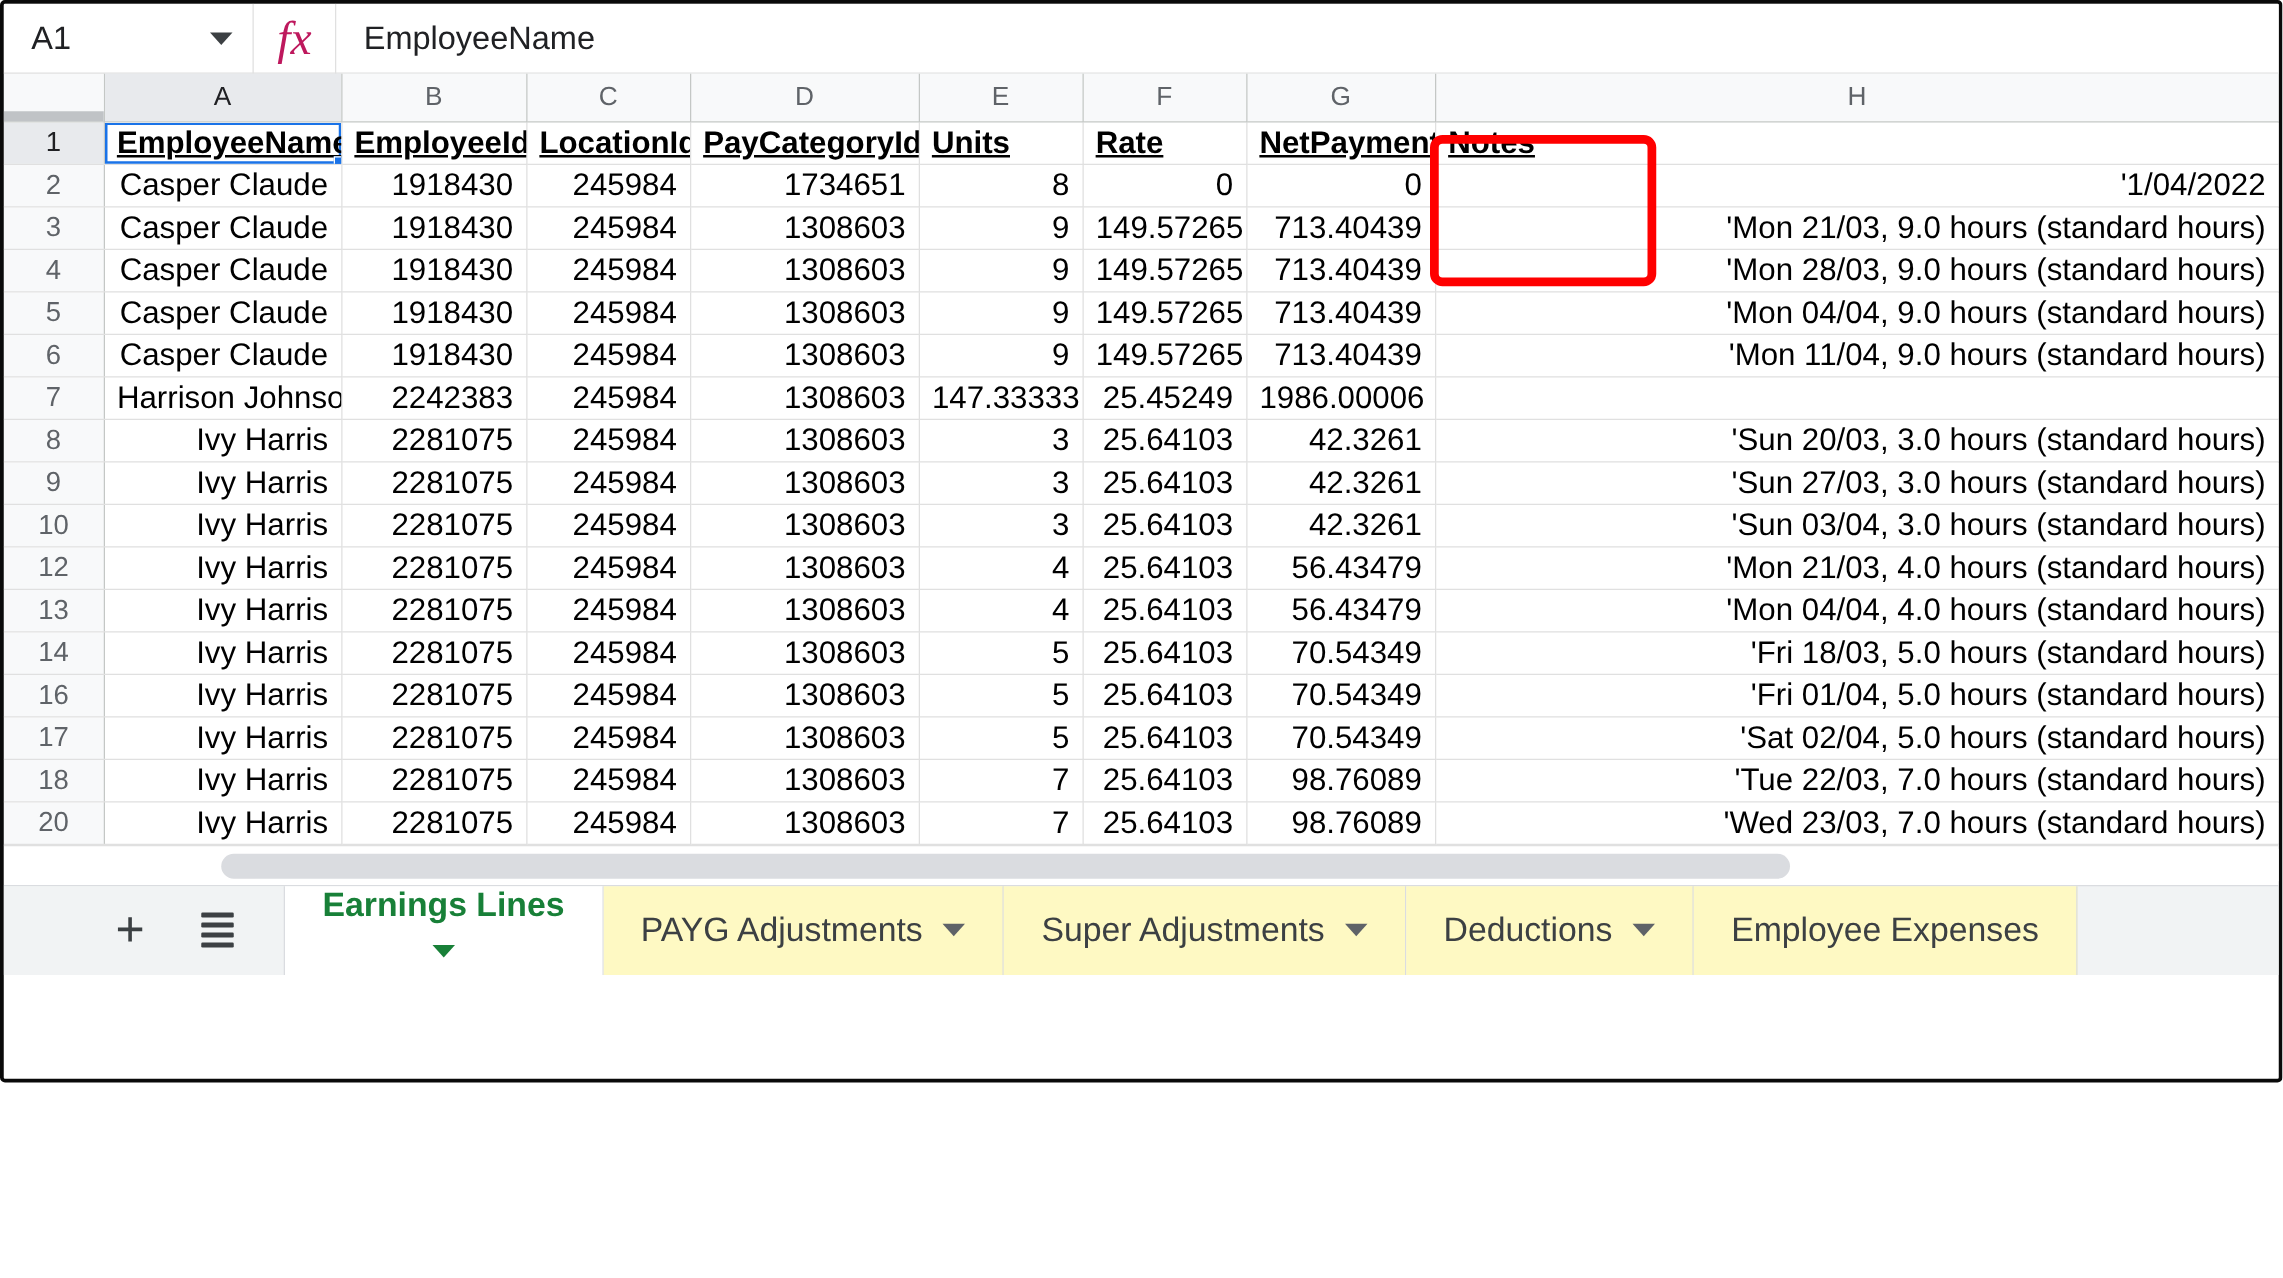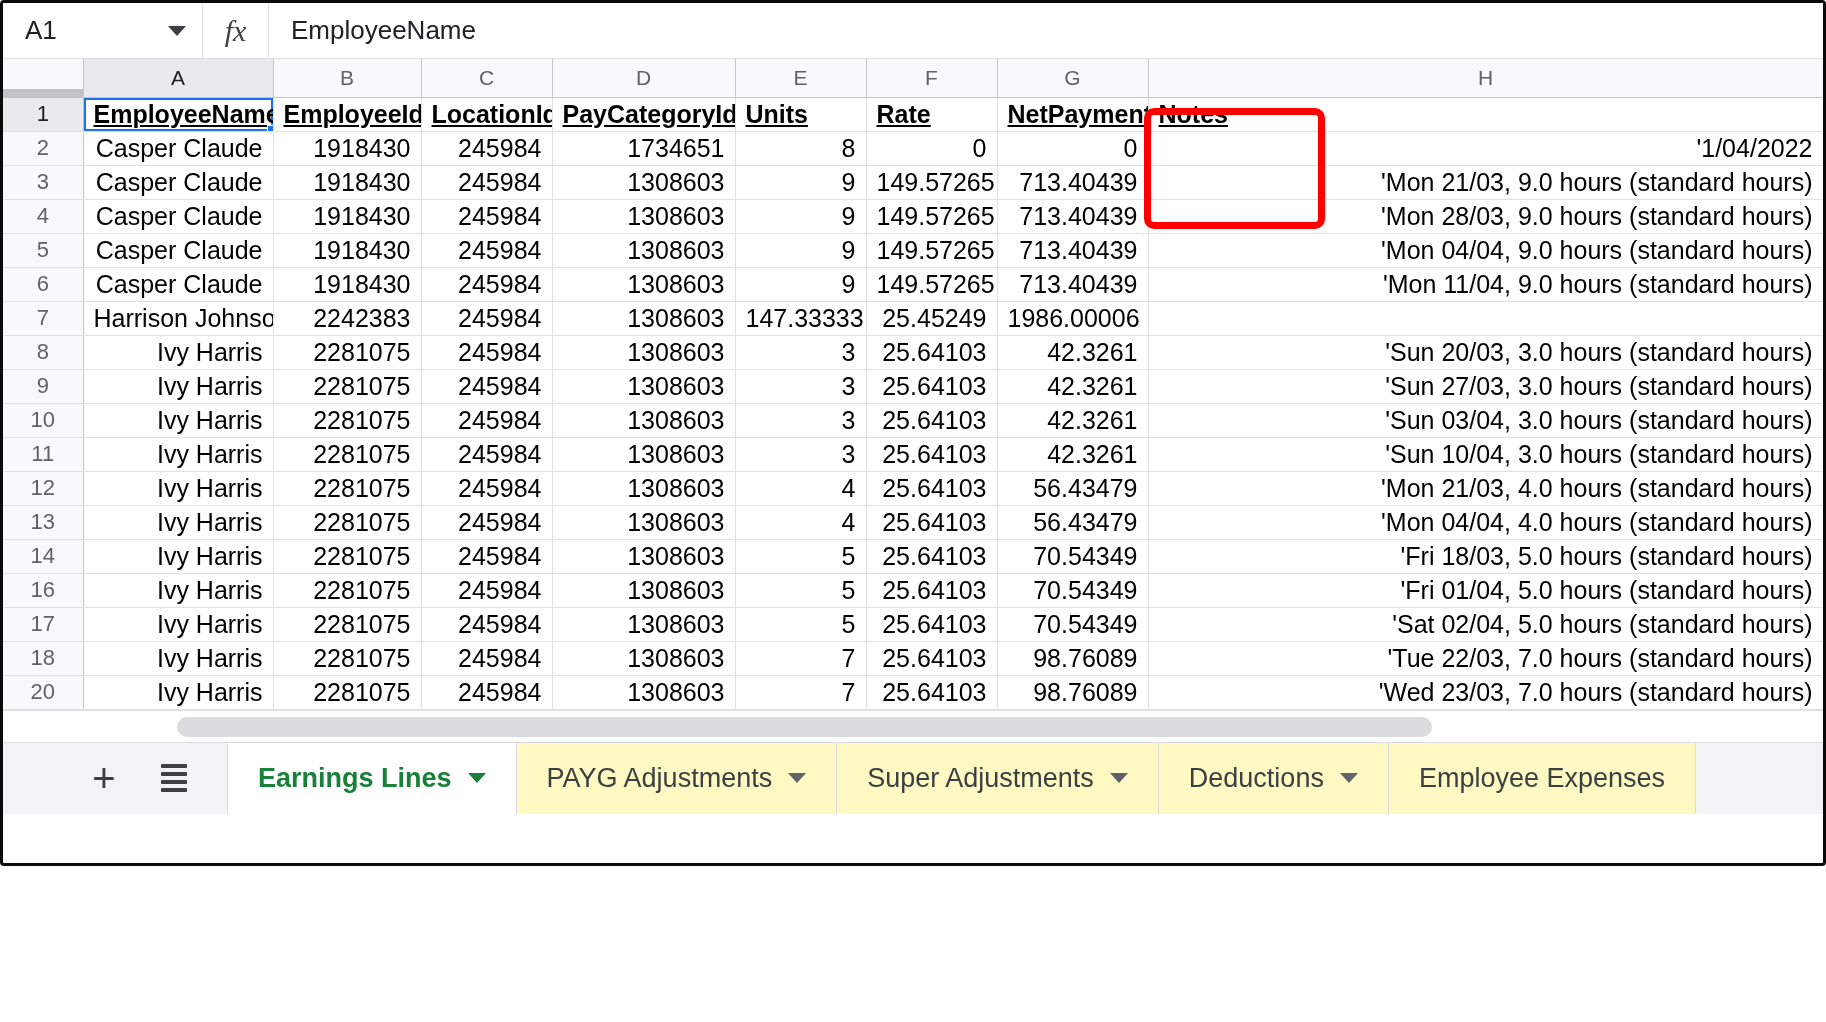--- a/index.html
+++ b/index.html
@@ -40,22 +40,22 @@
     border-top: 10px solid #3c4043;
   }
   .fx-cell {
     display: flex; align-items: center; justify-content: center;
     width: 66px; height: 56px;
     border-right: 1px solid #e0e0e0;
   }
   .fx-glyph {
     font-family: "Liberation Serif", serif;
     font-style: italic;
-    font-size: 30px;
-    color: #404040;
+    font-size: 38px;
+    color: #be185d;
   }
   .formula-input {
     flex: 1; height: 56px;
     display: flex; align-items: center;
     padding-left: 22px;
     font-size: 26px; color: #202124;
     background: transparent; border: none; outline: none;
   }
 
   
@@ -209,20 +209,21 @@
     background: #fef9c3;
     border-right: 1px solid #dadce0;
     font-size: 27px;
     color: #3c4043;
     white-space: nowrap;
   }
   .tab.active {
     background: #ffffff;
     color: #188038;
     font-weight: bold;
+    flex-direction: column;
   }
   .tab .tri {
     width: 0; height: 0;
     border-left: 9px solid transparent;
     border-right: 9px solid transparent;
     border-top: 10px solid #5f6368;
   }
   .tab.active .tri { border-top-color: #188038; }
 </style>
 </head>
@@ -370,31 +371,20 @@
           <tr class="data-row">
             <th class="rowhead">10</th>
             <td class="txt">Ivy Harris</td>
             <td class="num">2281075</td>
             <td class="num">245984</td>
             <td class="num">1308603</td>
             <td class="num">3</td>
             <td class="num">25.64103</td>
             <td class="num">42.3261</td>
             <td class="txt">'Sun 03/04, 3.0 hours (standard hours)</td>
-          </tr>
-          <tr class="data-row">
-            <th class="rowhead">11</th>
-            <td class="txt">Ivy Harris</td>
-            <td class="num">2281075</td>
-            <td class="num">245984</td>
-            <td class="num">1308603</td>
-            <td class="num">3</td>
-            <td class="num">25.64103</td>
-            <td class="num">42.3261</td>
-            <td class="txt">'Sun 10/04, 3.0 hours (standard hours)</td>
           </tr>
           <tr class="data-row">
             <th class="rowhead">12</th>
             <td class="txt">Ivy Harris</td>
             <td class="num">2281075</td>
             <td class="num">245984</td>
             <td class="num">1308603</td>
             <td class="num">4</td>
             <td class="num">25.64103</td>
             <td class="num">56.43479</td>

